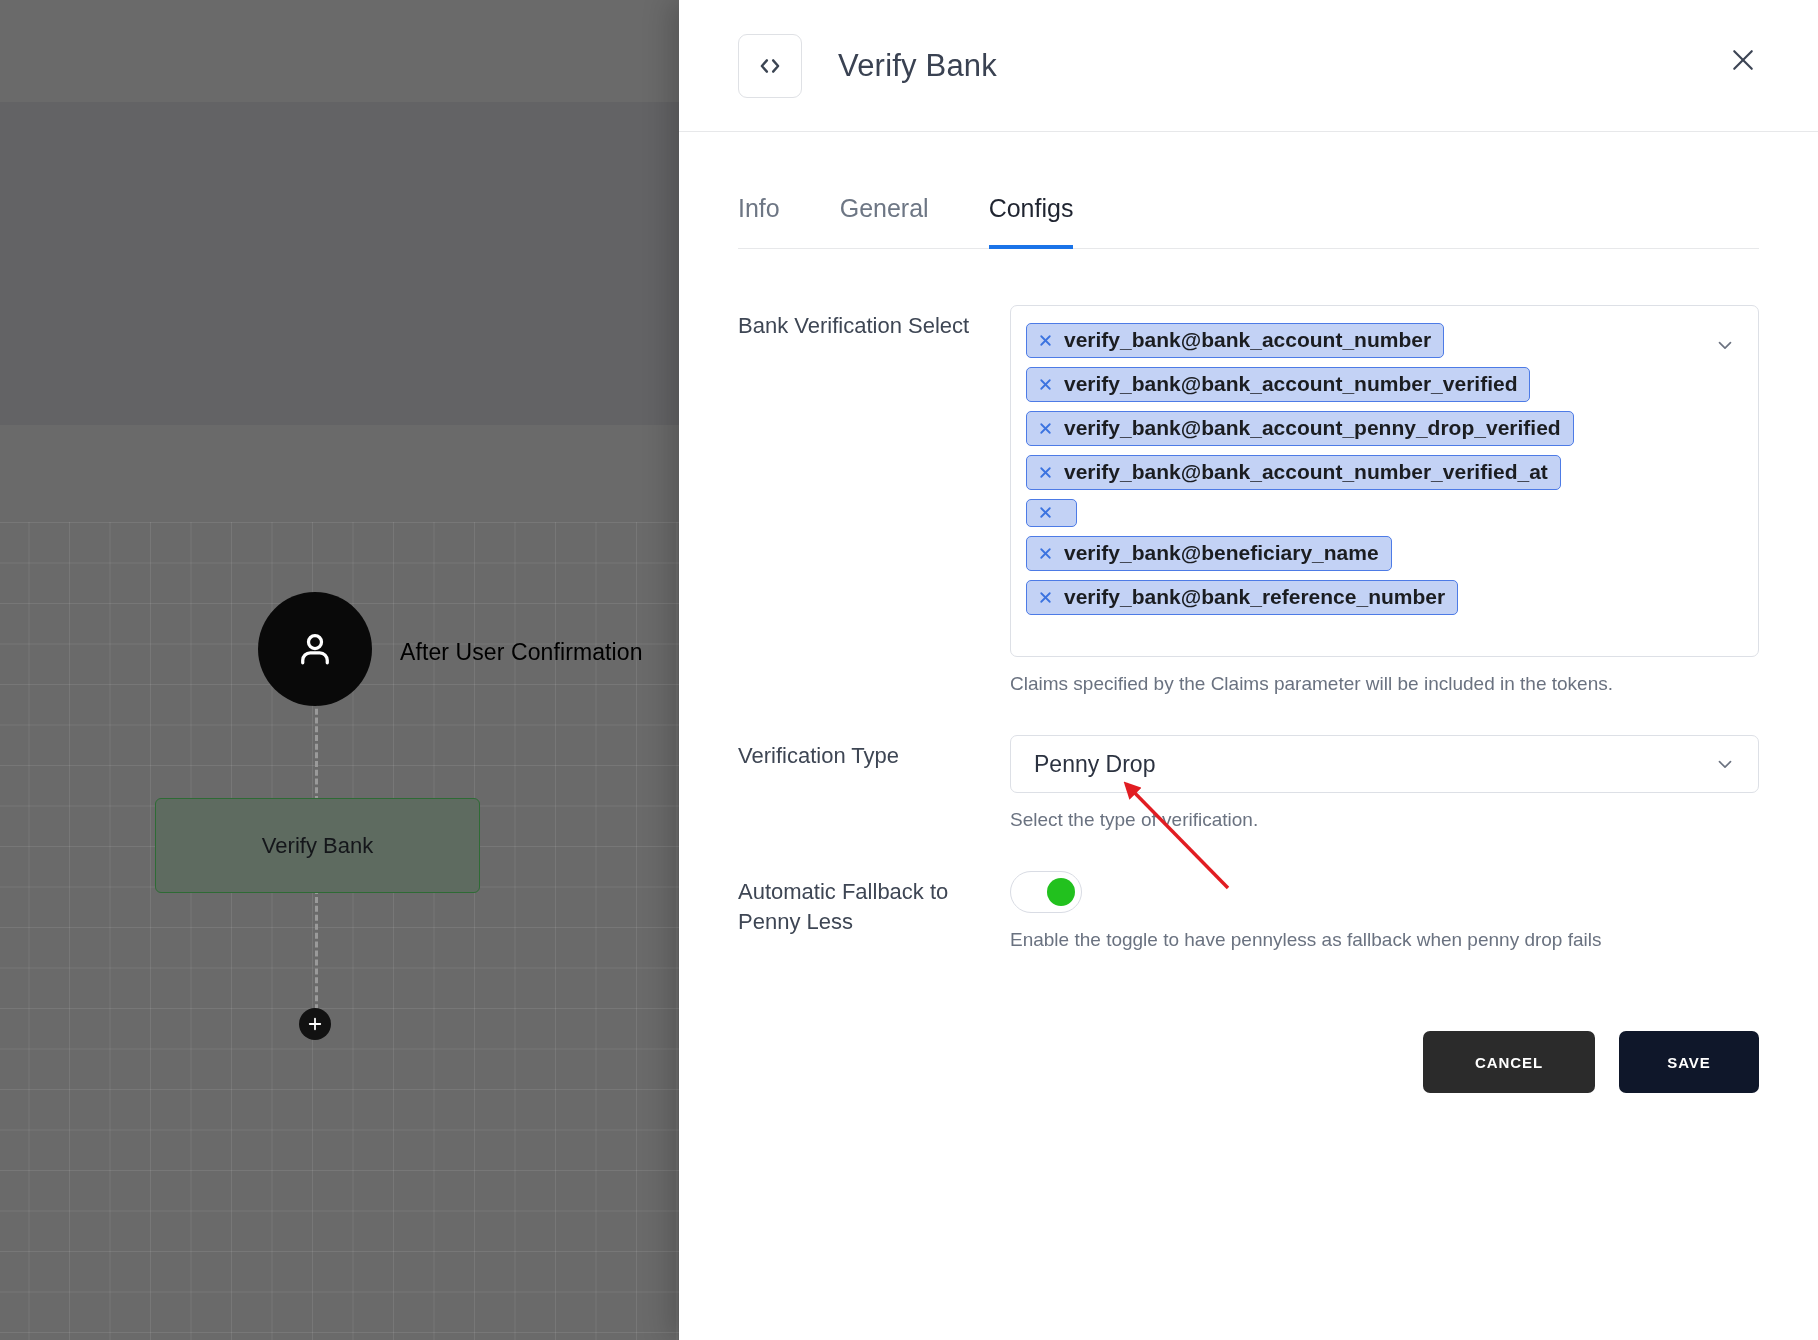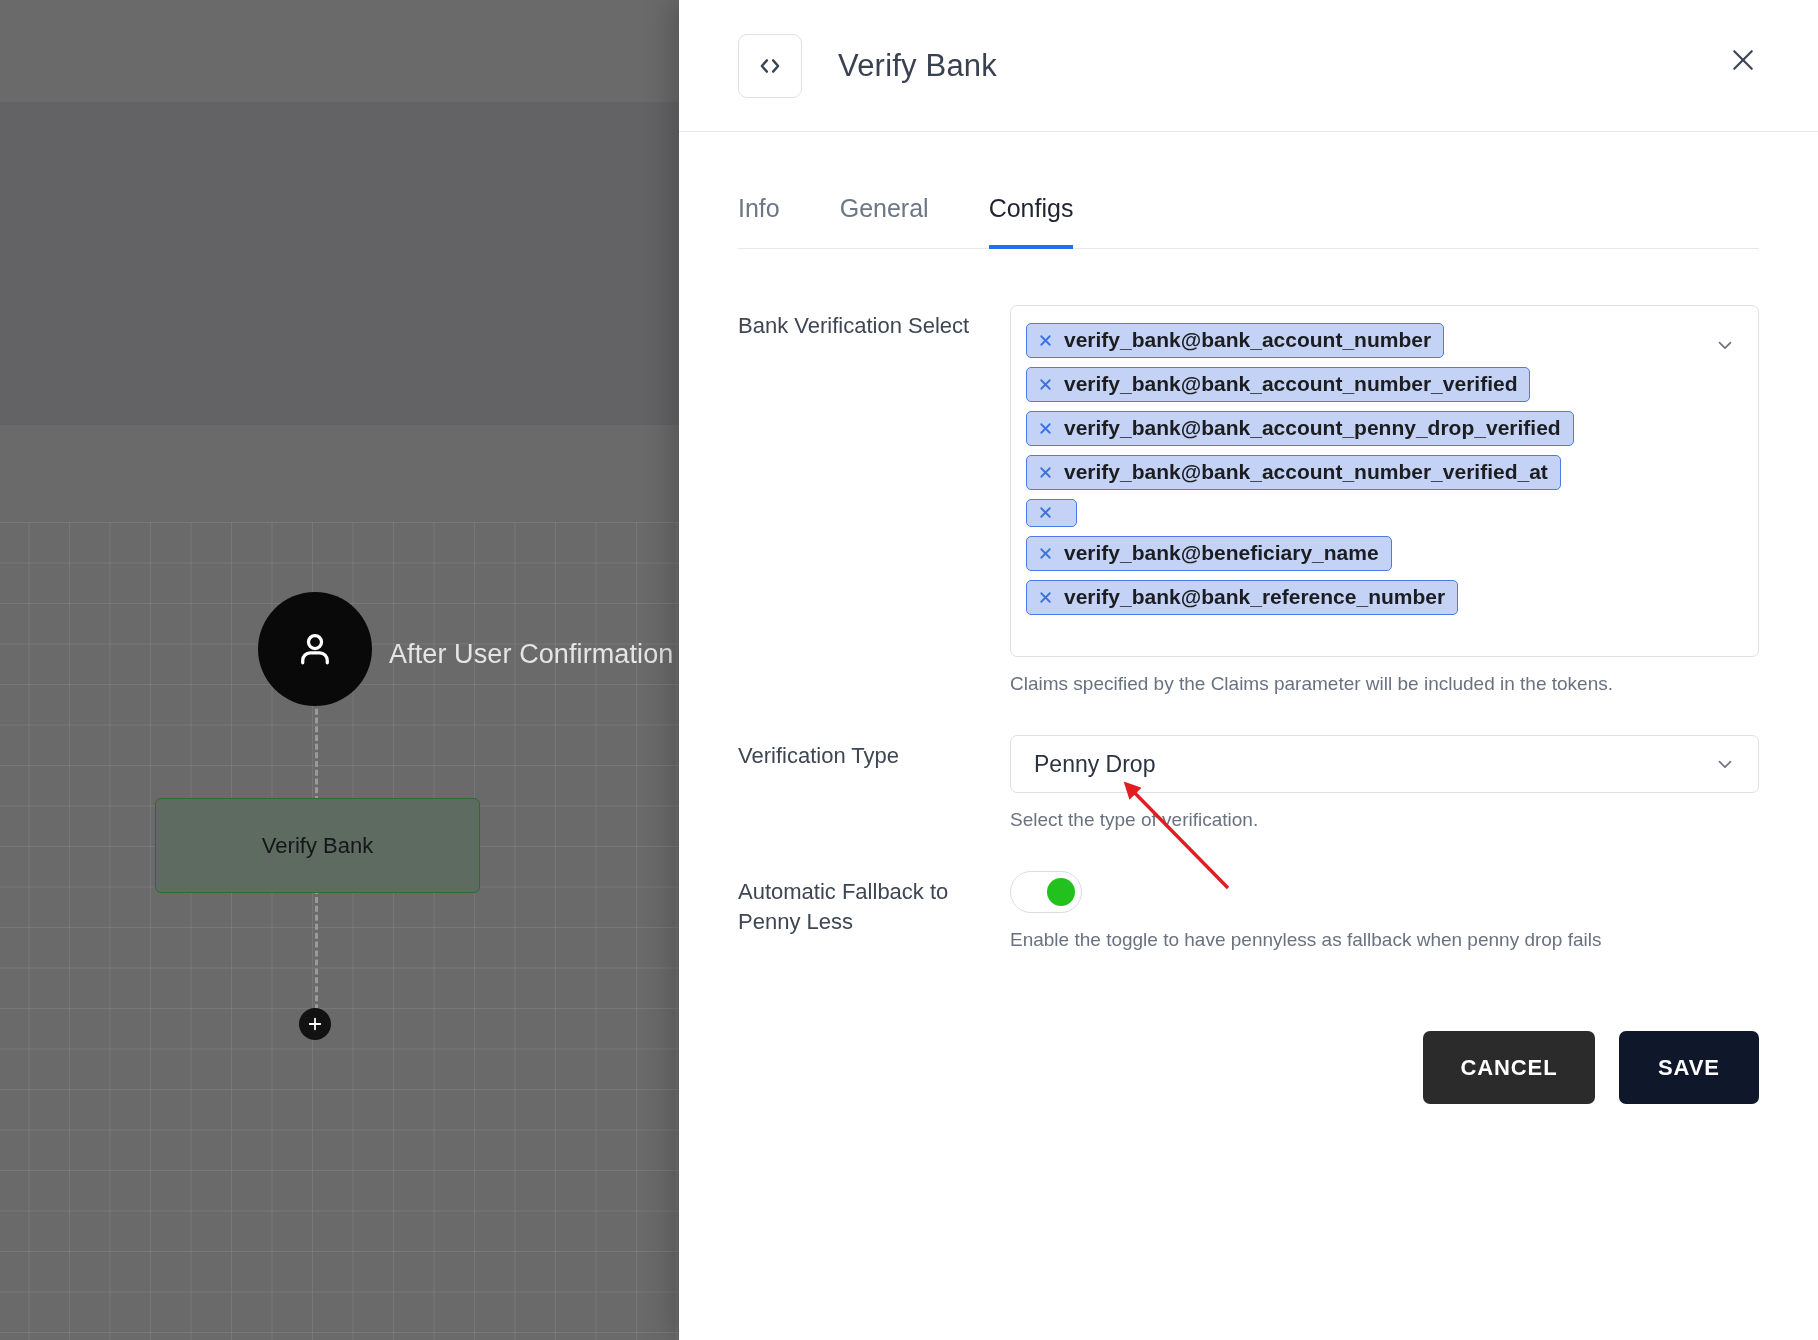--- a/index.html
+++ b/index.html
@@ -74,23 +74,23 @@
     position: absolute;
     left: 258px; top: 592px;
     width: 114px; height: 114px;
     border-radius: 50%;
     background: #090909;
     display: flex; align-items: center; justify-content: center;
   }
   .start-node svg { display: block; }
   .start-label {
     position: absolute;
-    left: 389px; top: 639px;
-    font-size: 27px;
-    color: #e5e5e5;
+    left: 400px; top: 639px;
+    font-size: 23px;
+    color: #000000;
     white-space: nowrap;
     letter-spacing: 0.1px;
   }
 
   
   .flow-node {
     position: absolute;
     left: 155px; top: 798px;
     width: 325px; height: 95px;
     background: #5e6b60;
@@ -298,25 +298,25 @@
   .panel-actions {
     display: flex;
     justify-content: flex-end;
     gap: 24px;
     padding: 0 59px;
     margin-top: 80px;
   }
   .btn {
     border: none;
     border-radius: 7px;
-    font-size: 22px;
+    font-size: 15px;
     font-weight: bold;
     letter-spacing: 0.9px;
     padding: 0 36px;
-    height: 73px;
+    height: 62px;
     cursor: pointer;
     color: #ffffff;
     font-family: "Liberation Sans", sans-serif;
   }
   .btn-cancel { background: #2b2b2b; min-width: 172px; }
   .btn-save   { background: #0f172a; min-width: 140px; }
 
   
   .annotation-arrow {
     position: absolute;

